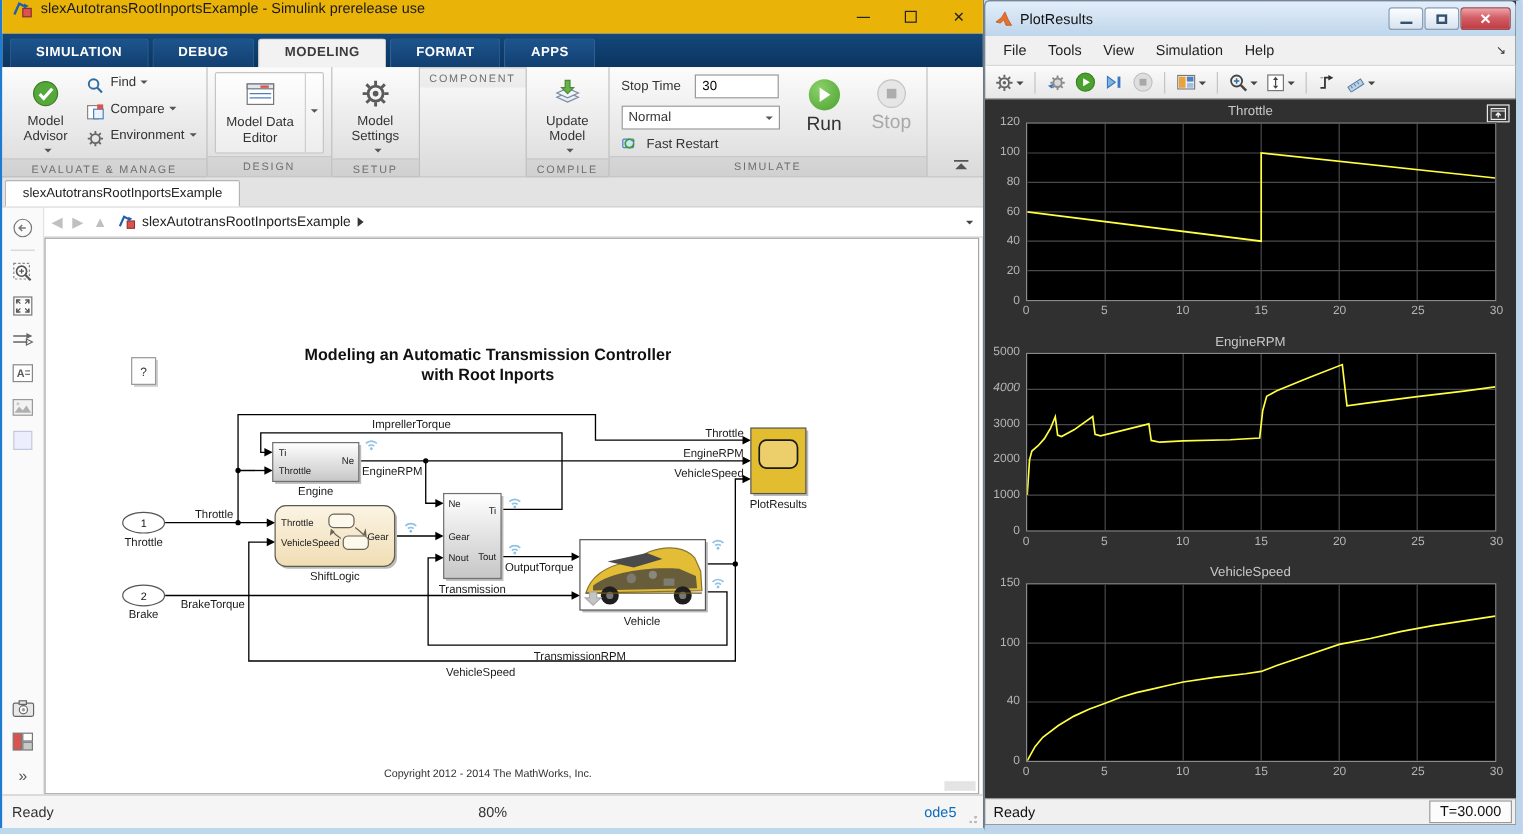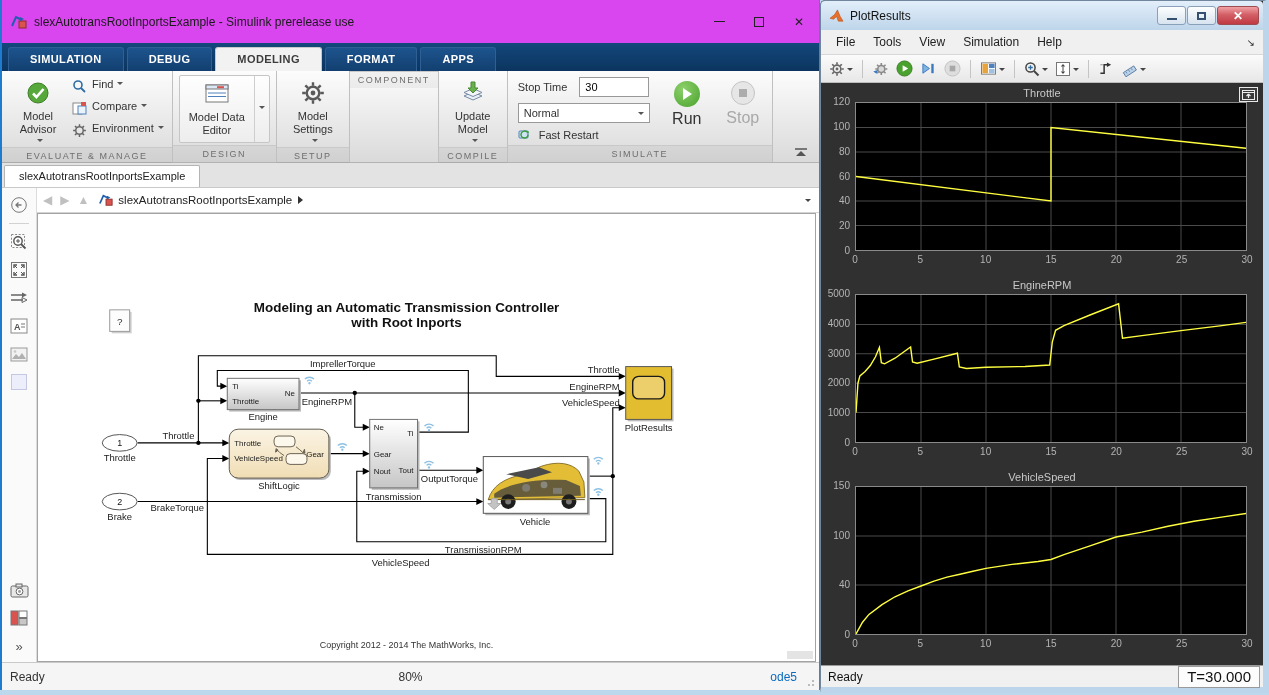--- a/index.html
+++ b/index.html
@@ -3,21 +3,21 @@
 <meta charset="utf-8">
 <style>
   * { margin:0; padding:0; box-sizing:border-box; }
   html,body { width:1269px; height:695px; overflow:hidden; font-family:"Liberation Sans", sans-serif; }
   body { background:#bcd8ec; position:relative; }
 
   
   .sl-window { position:absolute; left:0; top:0; width:820px; height:690px;
     background:#fff; border-left:2px solid #1f7bd0; border-right:1px solid #777;
     display:flex; flex-direction:column; }
-  .sl-titlebar { height:43px; background:#d946ef; display:flex; align-items:center; padding-left:9px; flex:0 0 auto; }
+  .sl-titlebar { height:28px; background:#eab308; display:flex; padding-left:9px; flex:0 0 auto; }
   .sl-titlebar .ttext { font-size:12px; color:#1a1a1a; margin-left:7px; }
   .winbtns { margin-left:auto; display:flex; height:100%; }
   .winbtn { width:40px; display:flex; align-items:center; justify-content:center; color:#222; font-size:12px; }
   .wb-min i { display:block; width:11px; border-top:1px solid #222; }
   .wb-max i { display:block; width:10px; height:10px; border:1px solid #222; }
 
   .tabstrip { height:28px; background:linear-gradient(#14477c,#0b355f); display:flex; align-items:flex-end; padding-left:6px; flex:0 0 auto; }
   .rtab { padding:5px 21px 6px; font-size:11px; font-weight:bold; color:#fff; letter-spacing:.4px;
     background:linear-gradient(#1d548d,#123f70); border:1px solid #2e6096; border-bottom:none;
     border-radius:3px 3px 0 0; margin-right:3px; }
@@ -114,21 +114,21 @@
   .plots { flex:1; position:relative; background:#303030; padding-top:2px; min-height:0; }
   .plot { height:192px; position:relative; }
   .plot-title { position:absolute; top:2px; left:0; right:0; text-align:center; font-size:11px; color:#c8c8c8; }
   .axes { position:absolute; left:34px; right:16px; top:17px; bottom:26px; background:#000; border:1px solid #8a8a8a; }
   .axes svg { width:100%; height:100%; display:block; }
   .ytick { position:absolute; left:0; width:29px; text-align:right; font-size:10px; color:#b4b4b4; }
   .xtick { position:absolute; width:26px; text-align:center; font-size:10px; color:#b4b4b4; top:calc(100% - 23px); }
   .dock-btn { position:absolute; top:4px; right:5px; width:19px; height:15px; border:1px solid #e8e8e8; background:#3a3a3a; display:flex; align-items:center; justify-content:center; }
 
   .sc-status { height:22px; background:#f0f0f0; border-top:1px solid #9a9a9a; display:flex; align-items:center; font-size:12px; color:#111; padding:0 3px 0 7px; flex:0 0 auto; }
-  .sc-time { margin-left:auto; border:1px solid #9a9a9a; background:#fcfcfc; padding:1px 8px 2px; font-size:15px; }
+  .sc-time { margin-left:auto; border:1px solid #9a9a9a; background:#fcfcfc; padding:1px 8px 2px; font-size:12px; }
 </style>
 </head>
 <body>
 
 <div class="sl-window">
   <div class="sl-titlebar">
     <span style="display:flex">
       <svg width="16" height="16" viewBox="0 0 16 16">
           <rect x="8" y="7" width="7" height="7" fill="#d9534f" stroke="#8a2f2c"></rect>
           <path d="M1 12 L5 3 L11 6" stroke="#1f5fae" stroke-width="2" fill="none"></path>
@@ -755,21 +755,21 @@
             <line x1="0" x2="100" y1="60" y2="60" stroke="#4a4a4a" vector-effect="non-scaling-stroke"></line>
             <line x1="0" x2="100" y1="40" y2="40" stroke="#4a4a4a" vector-effect="non-scaling-stroke"></line>
             <line x1="0" x2="100" y1="20" y2="20" stroke="#4a4a4a" vector-effect="non-scaling-stroke"></line>
             <polyline points="0.00,80.00 0.50,60.00 1.00,55.00 2.33,52.00 3.67,48.00 5.00,42.00 6.00,35.60 6.50,46.00 7.33,46.80 10.00,43.00 14.00,35.40 14.50,45.60 15.67,46.40 20.00,43.60 26.00,39.60 26.50,49.00 28.33,50.00 33.33,49.20 43.33,48.60 49.67,47.60 50.33,32.00 51.17,24.00 53.33,20.80 60.00,13.60 67.33,6.00 68.33,29.40 73.33,27.60 83.33,24.20 93.33,21.00 100.00,18.60" fill="none" stroke="#ffff40" stroke-width="1.4" vector-effect="non-scaling-stroke"></polyline>
           </svg>
         </div>
         <span class="ytick" style="top: calc(100% - 32px);">0</span>
         <span class="ytick" style="top: calc(80% - 23.4px);">1000</span>
         <span class="ytick" style="top: calc(60% - 14.8px); text-align: right;">2000</span>
         <span class="ytick" style="top: calc(40% - 6.2px);">3000</span>
-        <span class="ytick" style="top: calc(20% + 2.4px);">4000</span>
+        <span class="ytick" style="top: calc(20% + 2.4px); font-style: italic;">4000</span>
         <span class="ytick" style="top: calc(0% + 11px);">5000</span>
         <span class="xtick" style="left: calc(0% + 21px);">0</span>
         <span class="xtick" style="left: calc(16.6667% + 12.6667px);">5</span>
         <span class="xtick" style="left: calc(33.3333% + 4.33333px);">10</span>
         <span class="xtick" style="left: calc(50% - 4px);">15</span>
         <span class="xtick" style="left: calc(66.6667% - 12.3333px);">20</span>
         <span class="xtick" style="left: calc(83.3333% - 20.6667px);">25</span>
         <span class="xtick" style="left: calc(100% - 29px);">30</span>
       </div>
       <div class="plot">

